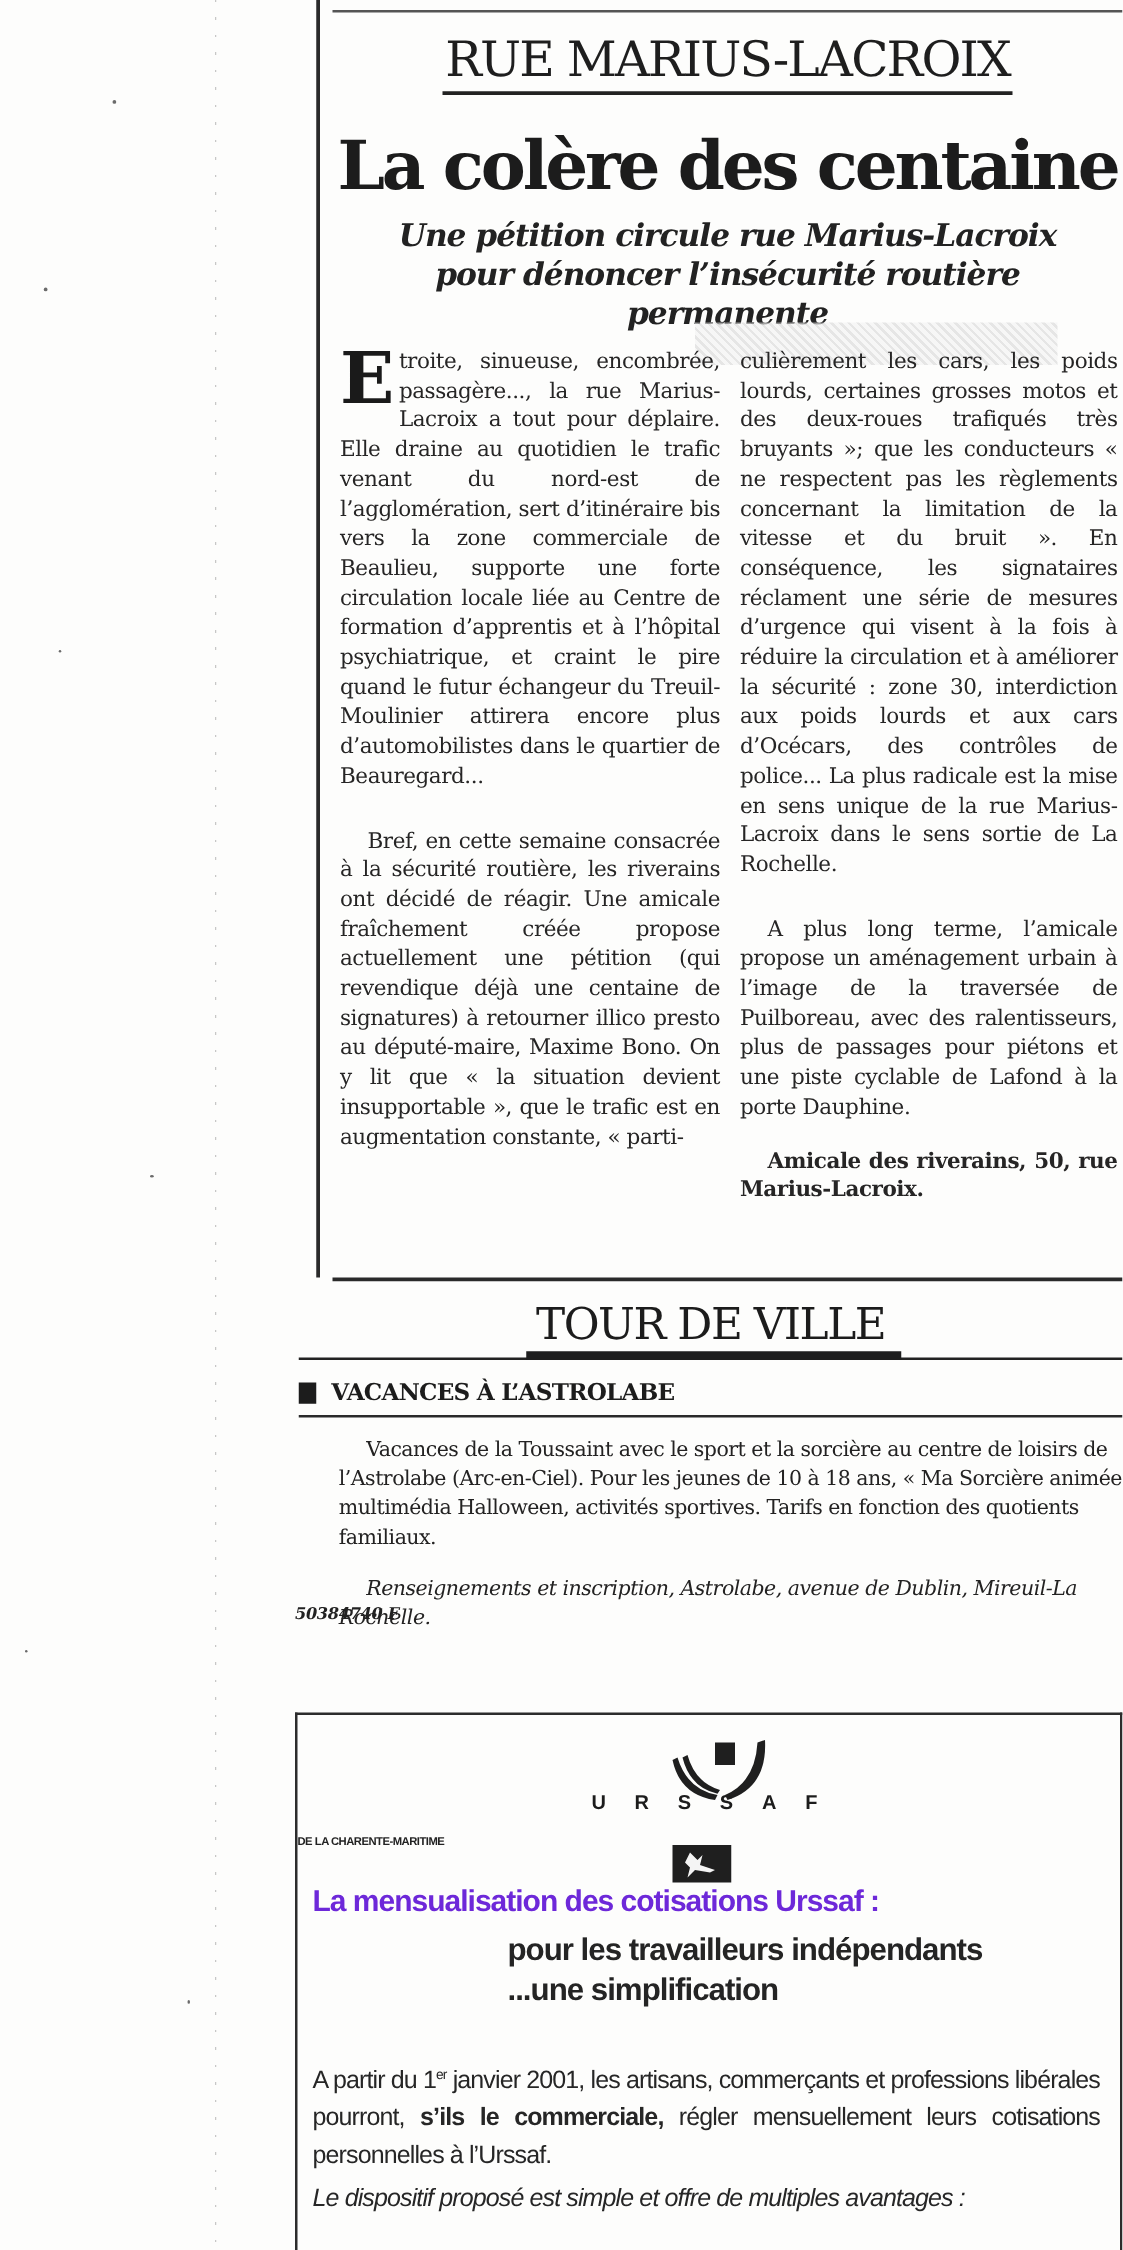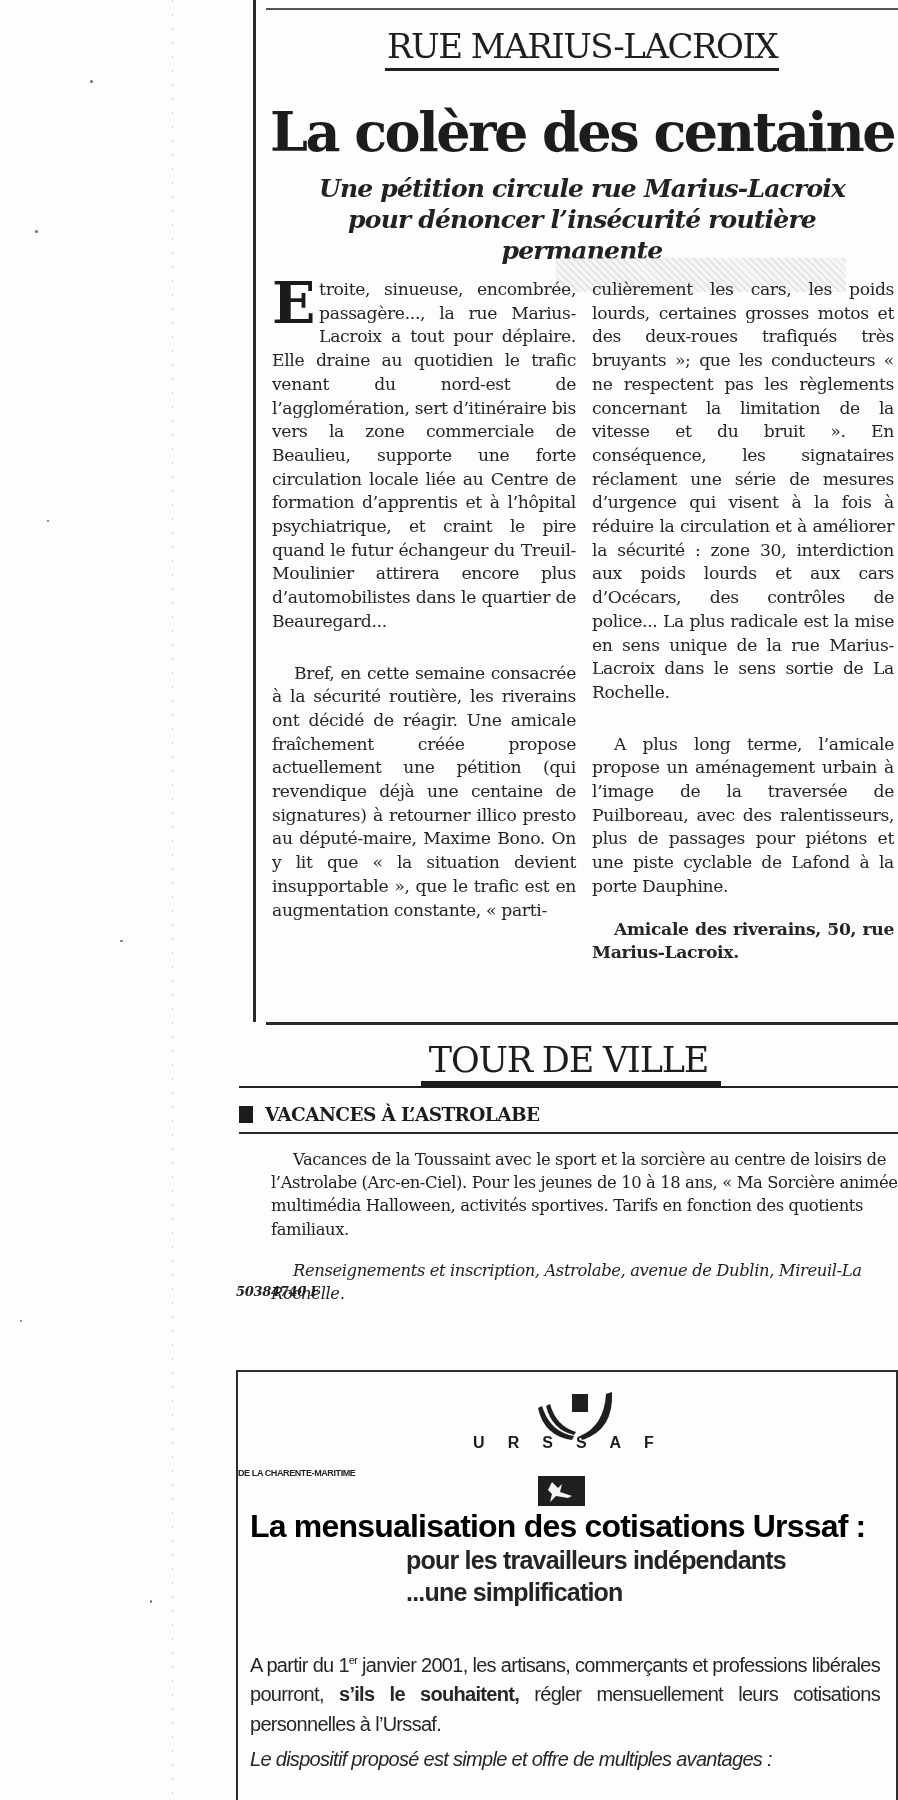--- a/index.html
+++ b/index.html
@@ -15,21 +15,21 @@
     background: repeating-linear-gradient(to bottom, #9a9a9a 0 2px, transparent 2px 14px); opacity: .55; }
   .vrule { position: absolute; left: 253px; top: 0; width: 3px; height: 1022px; background: #2a2a2a; }
 
   
   .article {
     position: absolute; left: 266px; top: 8px; width: 632px; height: 1012px;
     border-top: 2px solid #555; border-bottom: 3px solid #2a2a2a;
   }
   .kicker {
     position: absolute; left: 0; right: 0; top: 16px; text-align: center;
-    font-family: "DejaVu Serif", serif; font-size: 34px; letter-spacing: -1.5px;
+    font-family: "DejaVu Serif", serif; font-size: 39px; letter-spacing: -1.5px;
     color: #1e1e1e;
   }
   .kicker span { border-bottom: 3px solid #222; padding: 0 2px 2px; }
   .headline {
     position: absolute; left: 0; right: 0; top: 90px; text-align: center;
     font-family: "DejaVu Serif", serif; font-weight: bold; font-size: 54px;
     letter-spacing: -2.5px; color: #1c1c1c;
   }
   .deck {
     position: absolute; left: 0; right: 0; top: 163px; text-align: center;
@@ -95,21 +95,21 @@
     letter-spacing: 23px; color: #1c1c1c; padding-left: 16px;
   }
   .region {
     position: absolute; left: 0; right: 0; top: 96px; 
     font-family: "Liberation Sans", sans-serif; font-weight: bold; font-size: 9px;
     letter-spacing: -0.4px; color: #222;
   }
   .bird { position: absolute; left: 300px; top: 104px; width: 47px; height: 30px; background: #1f1f1f; }
   .ad-title {
     position: absolute; left: 12px; top: 136px; font-family: "Liberation Sans", sans-serif;
-    font-weight: bold; font-size: 32px; letter-spacing: -0.8px; color: #000000;
+    font-weight: bold; font-size: 24px; letter-spacing: -0.8px; color: #6d28d9;
   }
   .ad-sub {
     position: absolute; left: 168px; top: 172px; font-family: "Liberation Sans", sans-serif;
     font-weight: bold; font-size: 25px; line-height: 32px; letter-spacing: -0.8px; color: #242424;
   }
   .ad-body {
     position: absolute; left: 12px; top: 274px; width: 630px;
     font-family: "Liberation Sans", sans-serif; font-size: 20px; line-height: 29.5px;
     letter-spacing: -0.7px; color: #262626; text-align: justify;
   }
@@ -178,16 +178,16 @@
     <svg viewBox="0 0 47 30" width="47" height="30">
       <path d="M14 6 L20 12 L24 8 L22 16 L34 20 L30 22 L18 20 L12 26 L14 18 L10 14 Z" fill="#f4f4f4"></path>
     </svg>
   </div>
   <div class="ad-title">La mensualisation des cotisations Urssaf :</div>
   <div class="ad-sub">
     <div>pour les travailleurs indépendants</div>
     <div>...une simplification</div>
   </div>
   <div class="ad-body">
-    <p><span>A partir du 1</span><sup>er</sup><span> janvier 2001, les artisans, commerçants et professions libérales pourront, </span><b class="s">s’ils le souhaitent,</b><span> régler mensuellement leurs cotisations personnelles à l’Urssaf.</span></p>
+    <p><span>A partir du 1</span><sup>er</sup><span> janvier 2001, les artisans, commerçants et professions libérales pourront, </span><b class="s">s’ils le commerciale,</b><span> régler mensuellement leurs cotisations personnelles à l’Urssaf.</span></p>
     <p class="em">Le dispositif proposé est simple et offre de multiples avantages :</p>
   </div>
 </div>
 
 </body></html>

